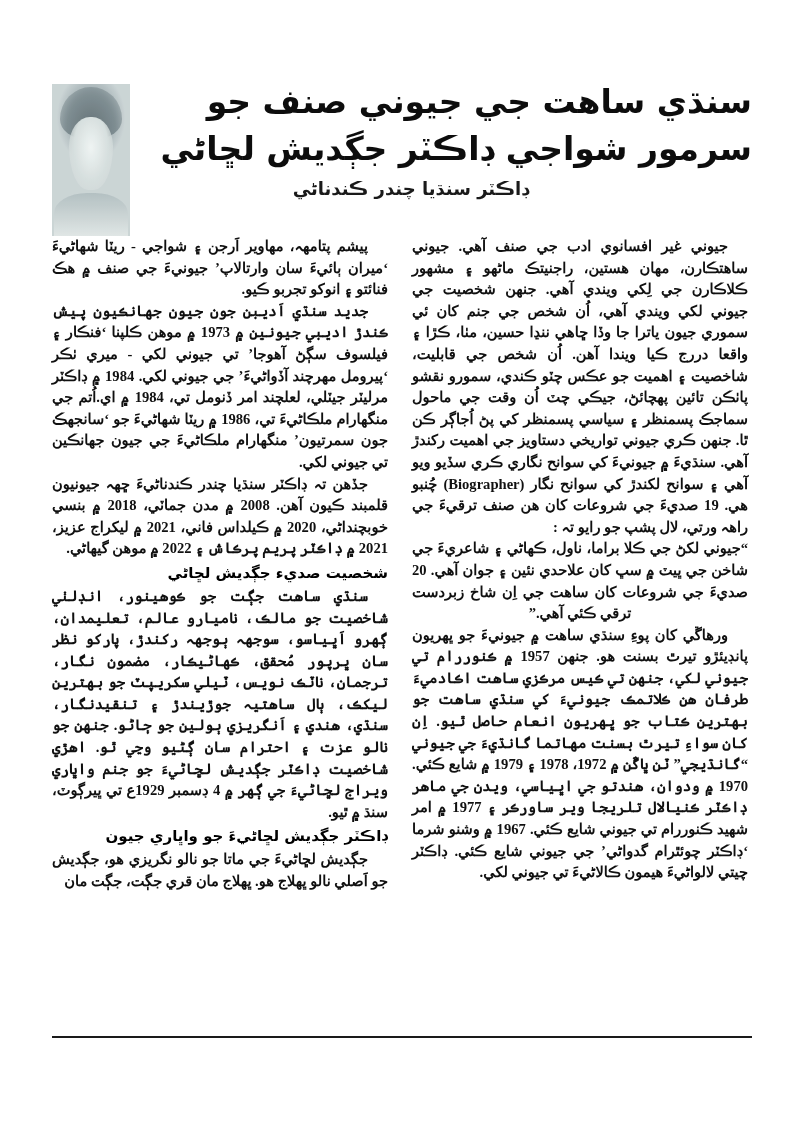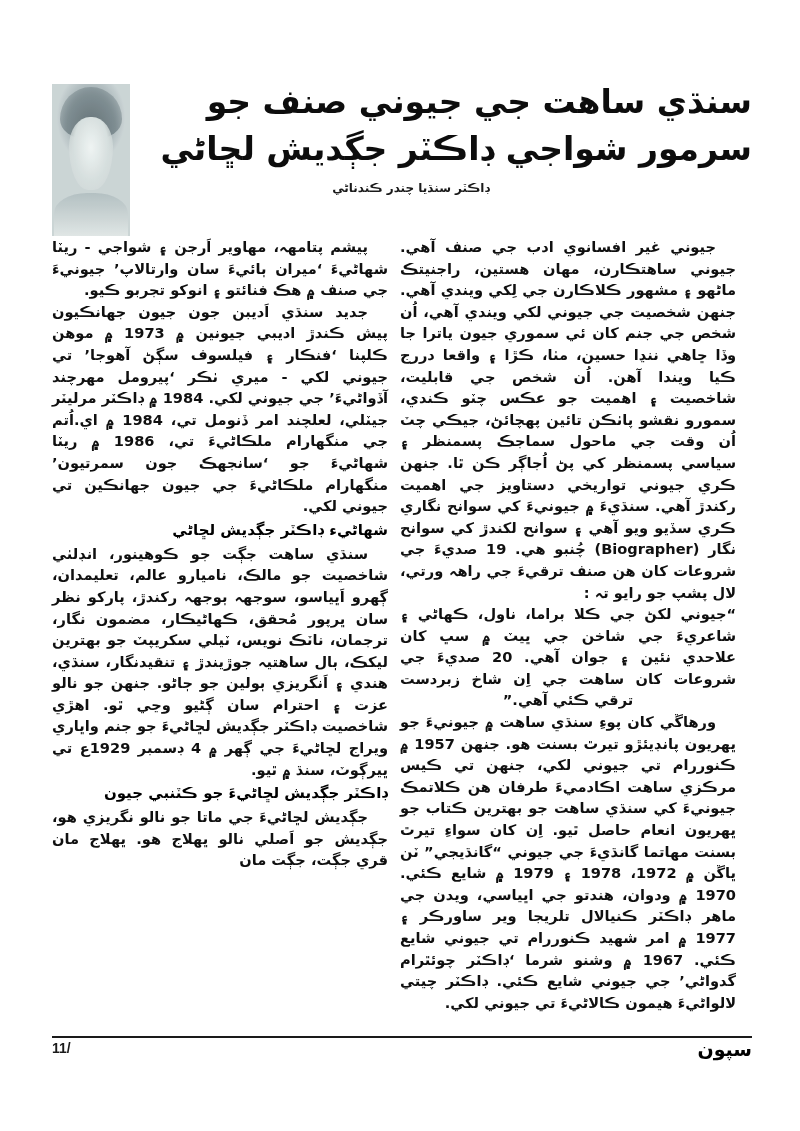--- a/index.html
+++ b/index.html
@@ -74,21 +74,21 @@
   .headline {
     font-size: 33px;
     line-height: 47px;
     font-weight: bold;
     color: #0d0d0d;
     letter-spacing: 0px;
     white-space: nowrap;
   }
   .byline {
     margin-top: 7px;
-    font-size: 12px;
+    font-size: 18px;
     line-height: 19px;
     font-weight: bold;
     color: #1a1a1a;
     text-align: center;
     padding-right: 78px;
   }
 
   
   .columns {
     position: absolute;
@@ -99,29 +99,30 @@
   }
   .col {
     position: absolute;
     top: 0;
     width: 336px;
     direction: rtl;
     text-align: justify;
     text-align-last: right;
     color: #101010;
   }
-  .col-right { right: 16px; }
+  .col-right { right: 4px; }
   .col-left  { left: 0; }
 
   .col p {
     margin: 0;
     font-size: 14.6px;
     line-height: 21.6px;
     font-weight: bold;
     text-indent: 20px;
+    font-family: Liberation Serif, serif;
   }
   .col p.quote {
     text-indent: 0;
     text-align: justify;
     text-align-last: center;
   }
   .col h3 {
     margin: 2px 0 1px 0;
     font-size: 15px;
     line-height: 23px;
@@ -194,31 +195,28 @@
 
     <div class="col col-right">
       <p>جيوني غير افسانوي ادب جي صنف آهي. جيوني ساهتڪارن، مهان هستين، راجنيتڪ ماڻهو ۽ مشهور ڪلاڪارن جي لِکي ويندي آهي. جنهن شخصيت جي جيوني لکي ويندي آهي، اُن شخص جي جنم کان ئي سموري جيون ياترا جا وڏا ڇاهي ننڍا حسين، مٺا، ڪڙا ۽ واقعا دررج ڪيا ويندا آهن. اُن شخص جي قابليت، شاخصيت ۽ اهميت جو عڪس چٽو ڪندي، سمورو نقشو پاٺڪن تائين پهچائڻ، جيڪي چٽ اُن وقت جي ماحول سماجڪ پسمنظر ۽ سياسي پسمنظر کي پڻ اُجاڳر ڪن ٿا. جنهن ڪري جيوني تواريخي دستاويز جي اهميت رکندڙ آهي. سنڌيءَ ۾ جيونيءَ کي سوانح نگاري ڪري سڏيو ويو آهي ۽ سوانح لکندڙ کي سوانح نگار (Biographer) چُنبو هي. 19 صديءَ جي شروعات کان هن صنف ترقيءَ جي راهہ ورتي، لال پشپ جو رايو تہ :</p>
       <p class="quote">“جيوني لکڻ جي ڪلا براما، ناول، ڪهاڻي ۽ شاعريءَ جي شاخن جي ڀيٽ ۾ سڀ کان علاحدي نئين ۽ جوان آهي. 20 صديءَ جي شروعات کان ساهت جي اِن شاخ زبردست ترقي ڪئي آهي.”</p>
       <p>ورهاڱي کان پوءِ سنڌي ساهت ۾ جيونيءَ جو ڀهريون پانڊيئڙو تيرٿ بسنت هو. جنهن 1957 ۾ ڪنوررام تي جيوني لکي، جنهن تي ڪيس مرڪزي ساهت اڪادميءَ طرفان هن ڪلاتمڪ جيونيءَ کي سنڌي ساهت جو بهترين ڪتاب جو ڀهريون انعام حاصل ٿيو. اِن کان سواءِ تيرٿ بسنت مهاتما گانڌيءَ جي جيوني “گانڌيجي” ٽن ڀاڱن ۾ 1972، 1978 ۽ 1979 ۾ شايع ڪئي. 1970 ۾ ودوان، هندتو جي اڀياسي، ويدن جي ماهر ڊاڪٽر ڪنيالال تلريجا وير ساورڪر ۽ 1977 ۾ امر شهيد ڪنوررام تي جيوني شايع ڪئي. 1967 ۾ وشنو شرما ‘ڊاڪٽر چوئٿرام گدواڻي’ جي جيوني شايع ڪئي. ڊاڪٽر چيتي لالواڻيءَ هيمون ڪالاڻيءَ تي جيوني لکي.</p>
     </div>
 
     <div class="col col-left">
       <p>پيشم پتامهہ، مهاوير اَرجن ۽ شواجي - ريٽا شهاڻيءَ ‘ميران ٻائيءَ سان وارتالاپ’ جيونيءَ جي صنف ۾ هڪ فنائتو ۽ انوکو تجربو ڪيو.</p>
       <p>جديد سنڌي اَديبن جون جيون جهانڪيون پيش ڪندڙ اديبي جيونين ۾ 1973 ۾ موهن ڪلپنا ‘فنڪار ۽ فيلسوف سڳڻ آهوجا’ تي جيوني لکي - ميري ٺڪر ‘پيرومل مهرچند آڏواڻيءَ’ جي جيوني لکي. 1984 ۾ ڊاڪٽر مرليٽر جيٽلي، لعلچند امر ڏنومل تي، 1984 ۾ اي.اُتم جي منگهارام ملڪاڻيءَ تي، 1986 ۾ ريٽا شهاڻيءَ جو ‘سانجهڪ جون سمرتيون’ منگهارام ملڪاڻيءَ جي جيون جهانڪين تي جيوني لکي.</p>
-
-      <h3>شهاڻيء ڊاڪٽر جڳديش لڇاڻي</h3>
+      <p>جڏهن تہ ڊاڪٽر سنڌيا چندر ڪندناڻيءَ ڇهہ جيونيون قلمبند ڪيون آهن. 2008 ۾ مدن جماٽي، 2018 ۾ بنسي خوبچنداڻي، 2020 ۾ ڪيلداس فاني، 2021 ۾ ليکراج عزيز، 2021 ۾ ڊاڪٽر پريم پرڪاش ۽ 2022 ۾ موهن گيهاڻي.</p>
+
+      <h3>شخصيت صديء جڳديش لڇاڻي</h3>
       <p>سنڌي ساهت جڳت جو ڪوهينور، انڊلٺي شاخصيت جو مالڪ، ناميارو عالم، تعليمدان، ڳهرو اَڀياسو، سوجهہ ٻوجهہ رکندڙ، پارکو نظر سان ڀرپور مُحقق، ڪهاڻيڪار، مضمون نگار، ترجمان، ناٽڪ نويس، ٽيلي سکريپٽ جو بهترين ليکڪ، ٻال ساهتيہ جوڙيندڙ ۽ تنقيدنگار، سنڌي، هندي ۽ اَنگريزي ٻولين جو ڄاڻو. جنهن جو نالو عزت ۽ احترام سان ڳڻيو وڃي ٿو. اهڙي شاخصيت ڊاڪٽر جڳديش لڇاڻيءَ جو جنم واڀاري ويراج لڇاڻيءَ جي ڳهر ۾ 4 ڊسمبر 1929ع تي ڀيرڳوٽ، سنڌ ۾ ٿيو.</p>
 
-      <h3>ڊاڪٽر جڳديش لڇاڻيءَ جو ڪٽنبي جيون</h3>
+      <h3>ڊاڪٽر جڳديش لڇاڻيءَ جو واڀاري جيون</h3>
       <p>جڳديش لڇاڻيءَ جي ماتا جو نالو نگريزي هو، جڳديش جو اَصلي نالو ڀهلاج هو. ڀهلاج مان قري جڳت، جڳت مان</p>
     </div>
 
   </div>
 
   <div class="footer">
     <div class="footer-rule"></div>
-    <div class="footer-row">
-      <span class="page-number">11/</span>
-      <span class="magazine-name">سپون</span>
-    </div>
   </div>
 
 </div>
 
 </body></html>

